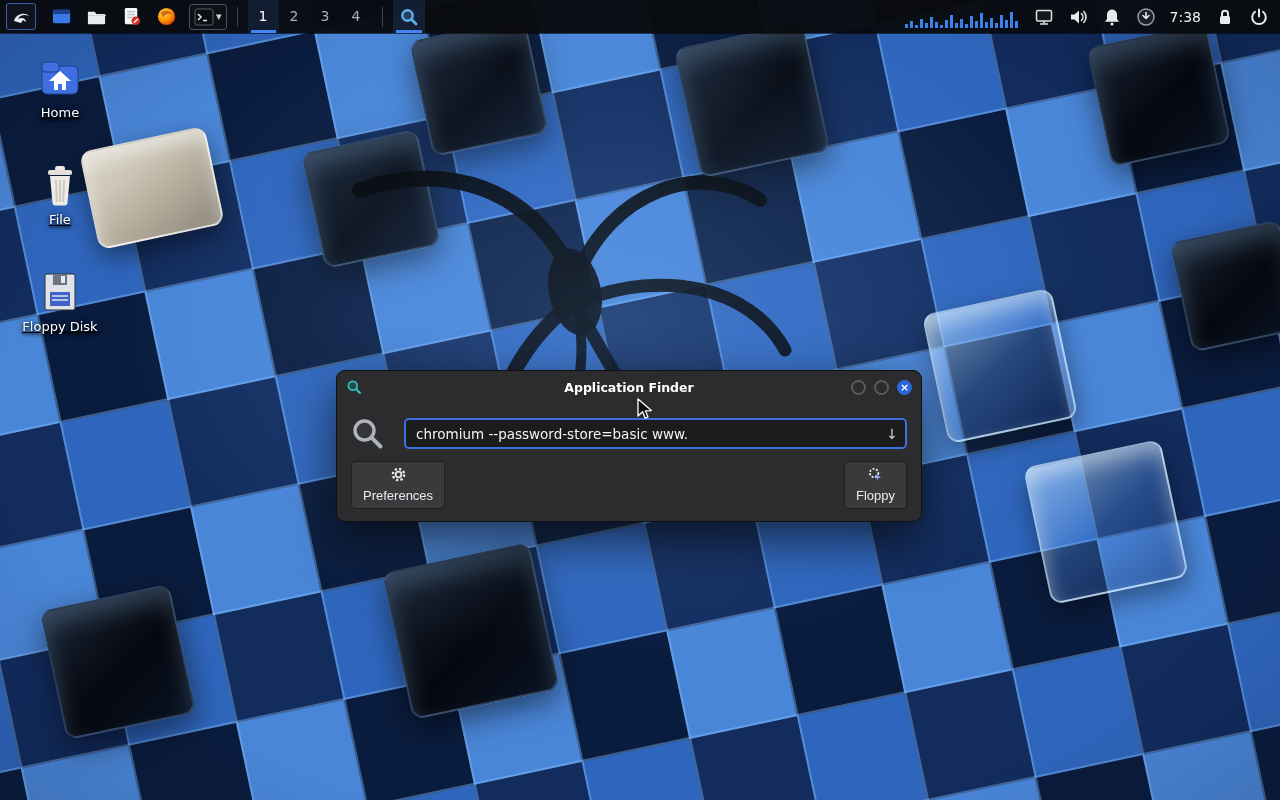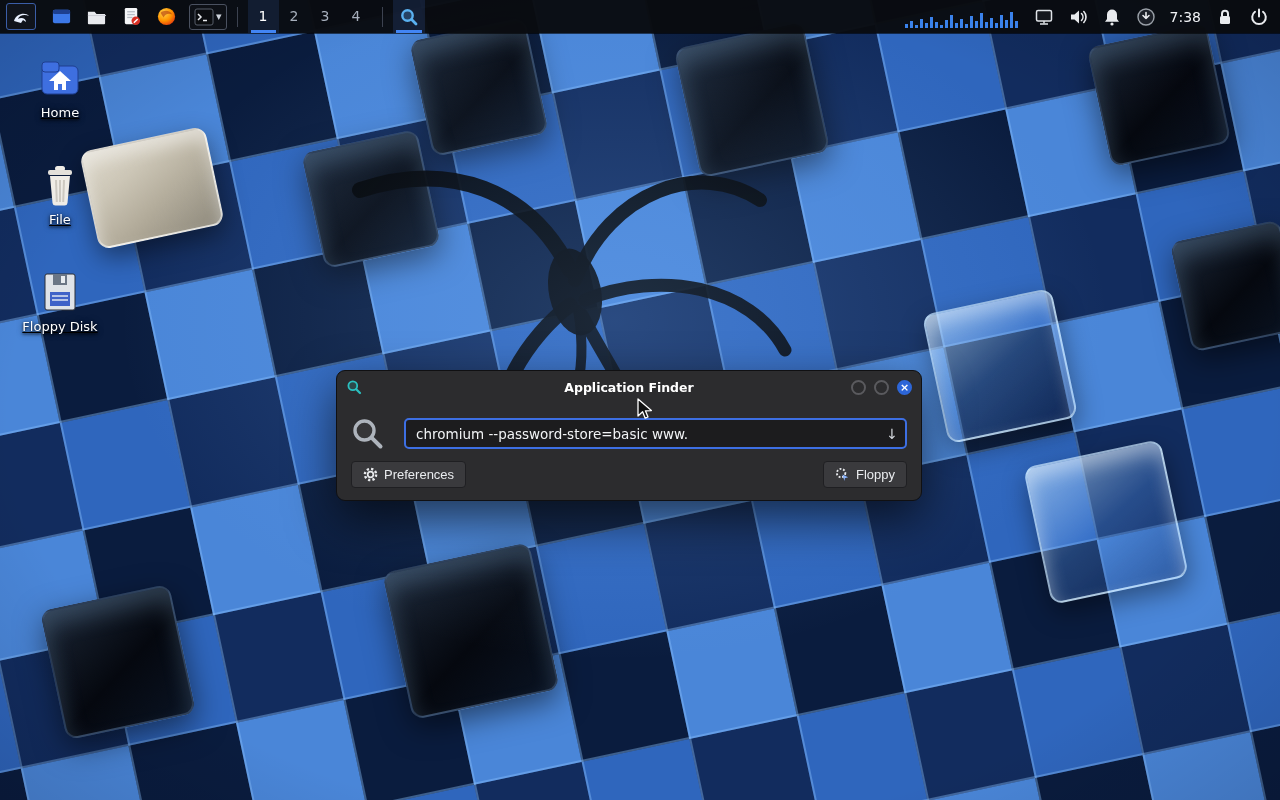--- a/index.html
+++ b/index.html
@@ -93,21 +93,21 @@
   .search-row { display:flex; align-items:center; gap:20px; margin-top:10px; }
   .input-wrap { position:relative; flex:1; }
   input.search {
     width:100%; height:31px; background:#1c1c1e; border:2px solid #3d6fe3; border-radius:5px;
     color:#f1f3f5; font-size:13.5px; padding:0 28px 0 10px; outline:none;
     font-family:"DejaVu Sans", sans-serif;
   }
   .hist-arrow { position:absolute; right:9px; top:50%; transform:translateY(-50%); color:#d6dae0; font-size:14px; }
   .btn-row { display:flex; justify-content:space-between; margin-top:11px; }
   .btn { display:flex; align-items:center; gap:6px; background:#3a3a3d; border:1px solid #1f1f22;
-    border-radius:4px; color:#e9ebee; font-size:13px; padding:5px 11px; cursor:default; }
+    border-radius:4px; color:#e9ebee; font-size:13px; padding:5px 11px; cursor:default;flex-direction:column; }
 
   .cursor { position:absolute; left:637px; top:398px; z-index:50; }
 </style>
 </head>
 <body>
 
 <div class="wallpaper"></div>
 
 <div class="cube dark" style="left:420px; top:28px;  width:118px; height:118px;"></div>
 <div class="cube dark" style="left:686px; top:34px;  width:132px; height:132px;"></div>

